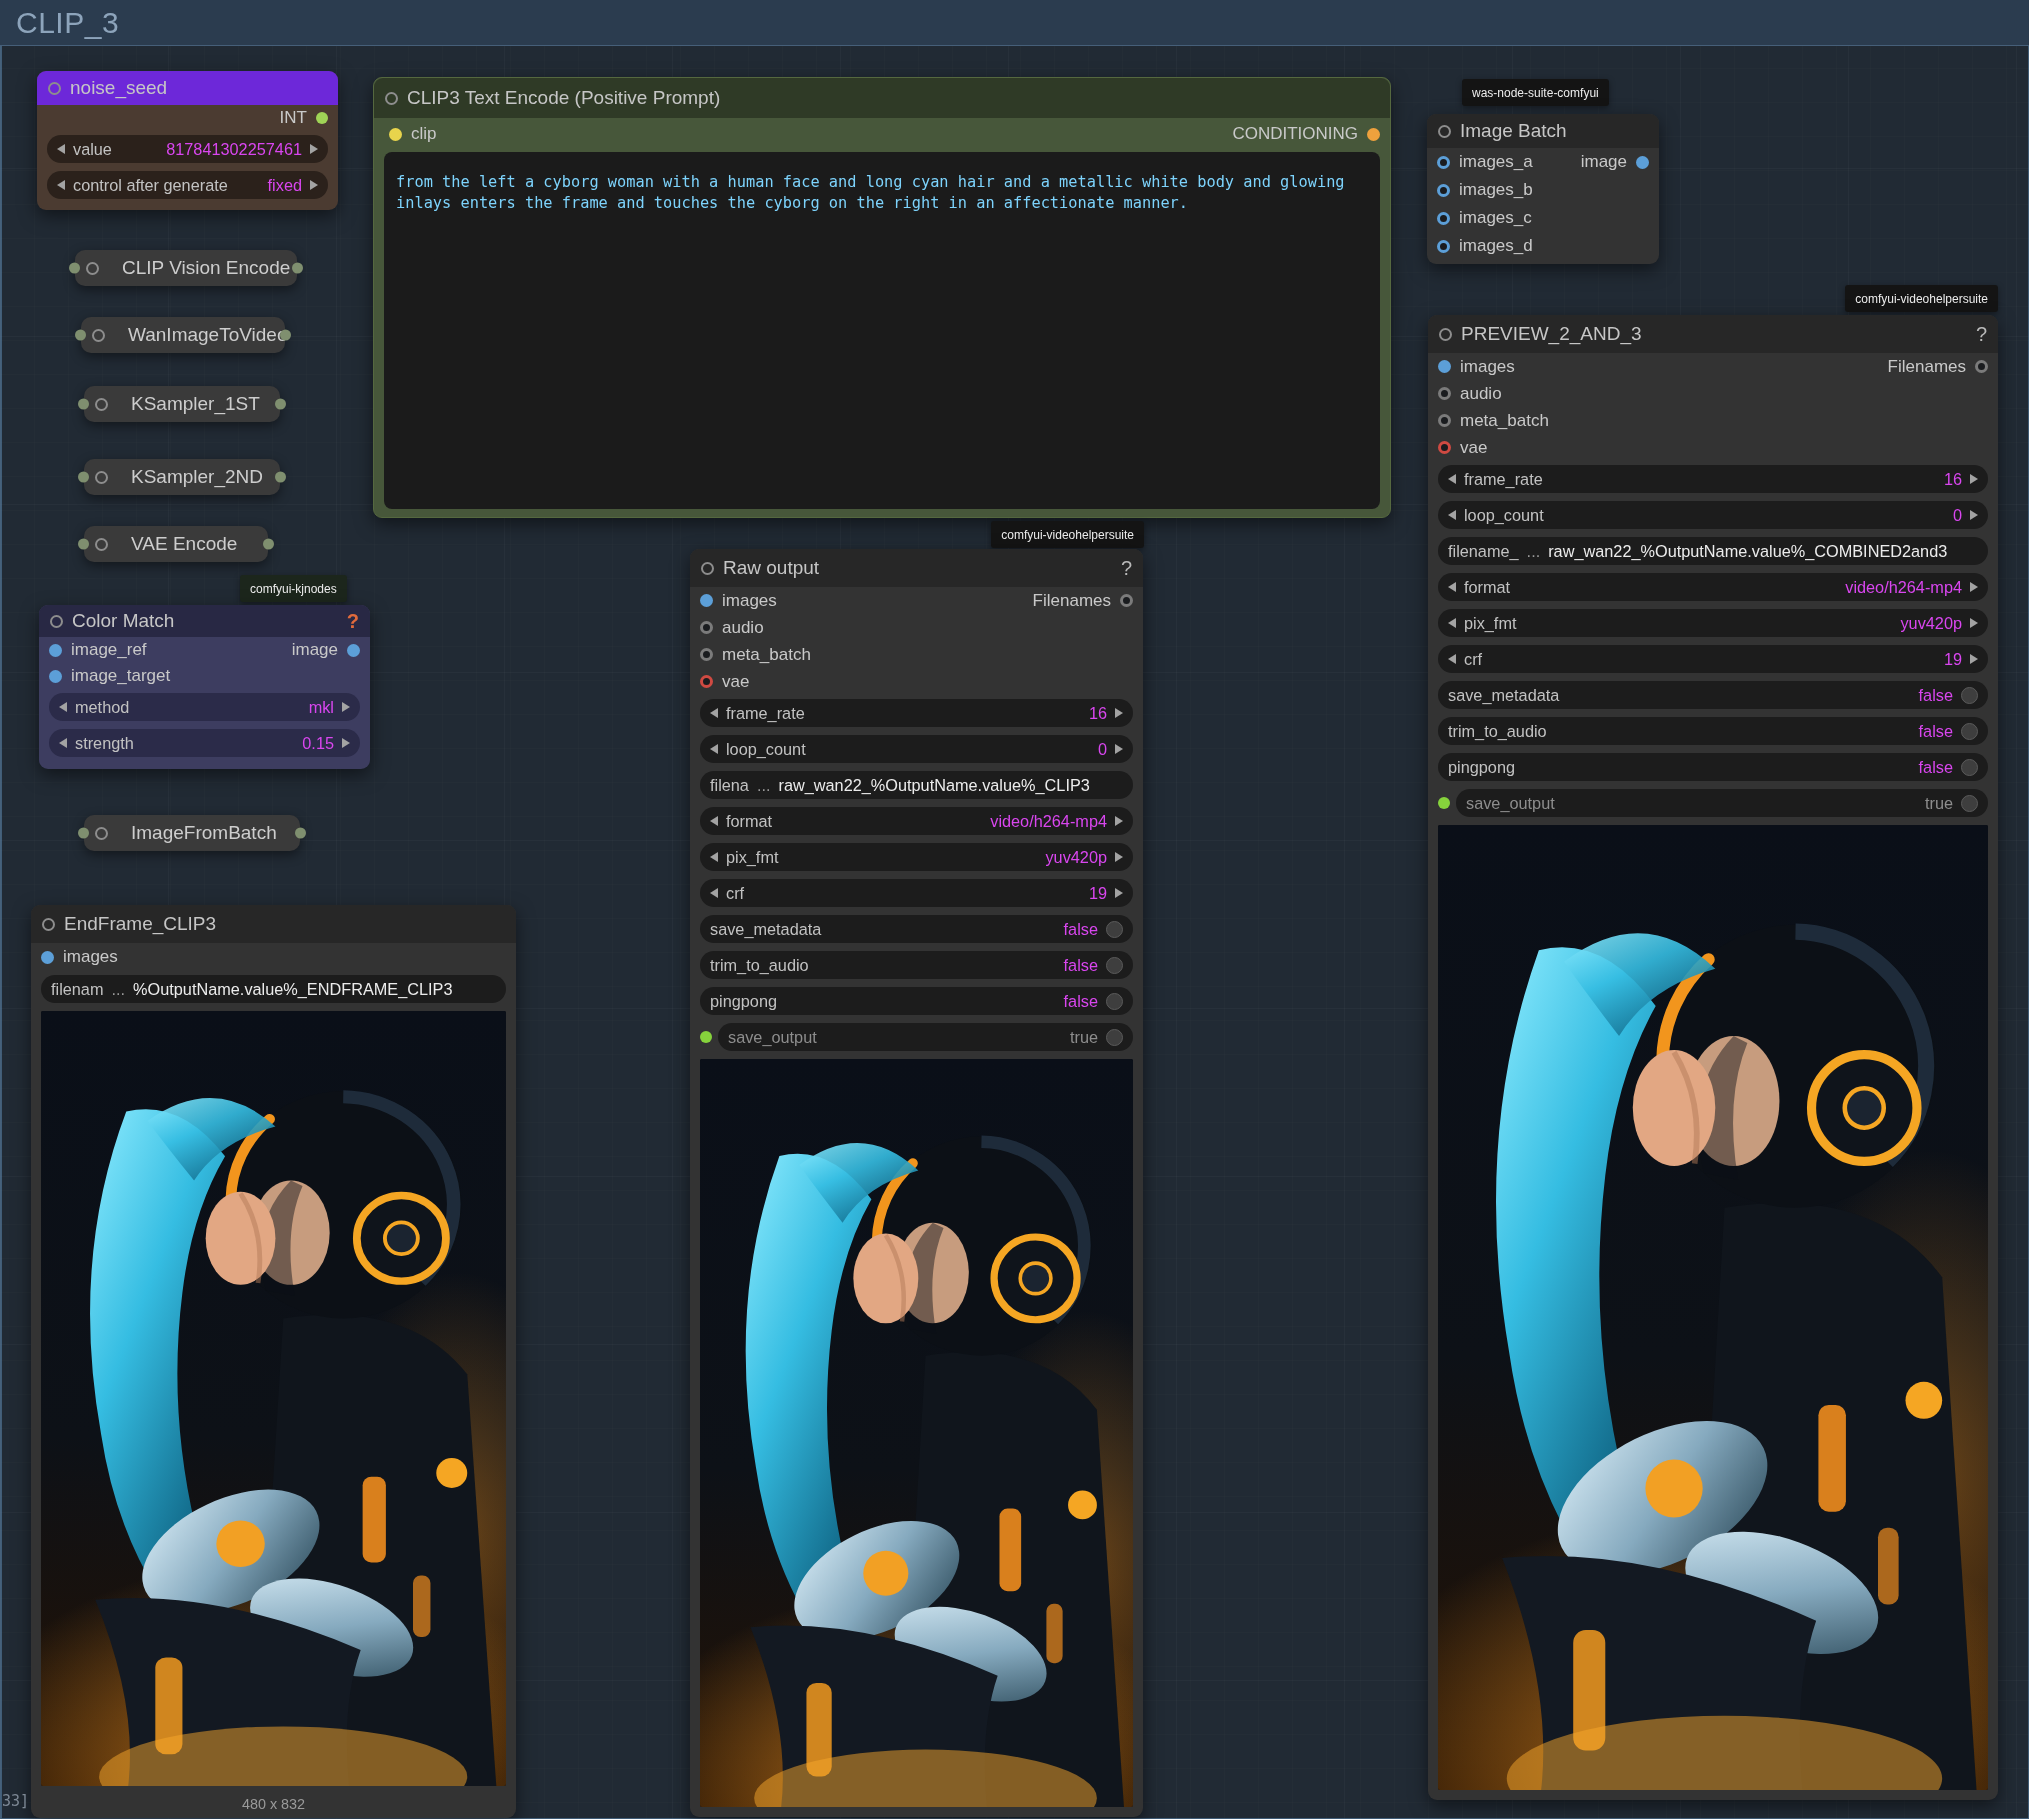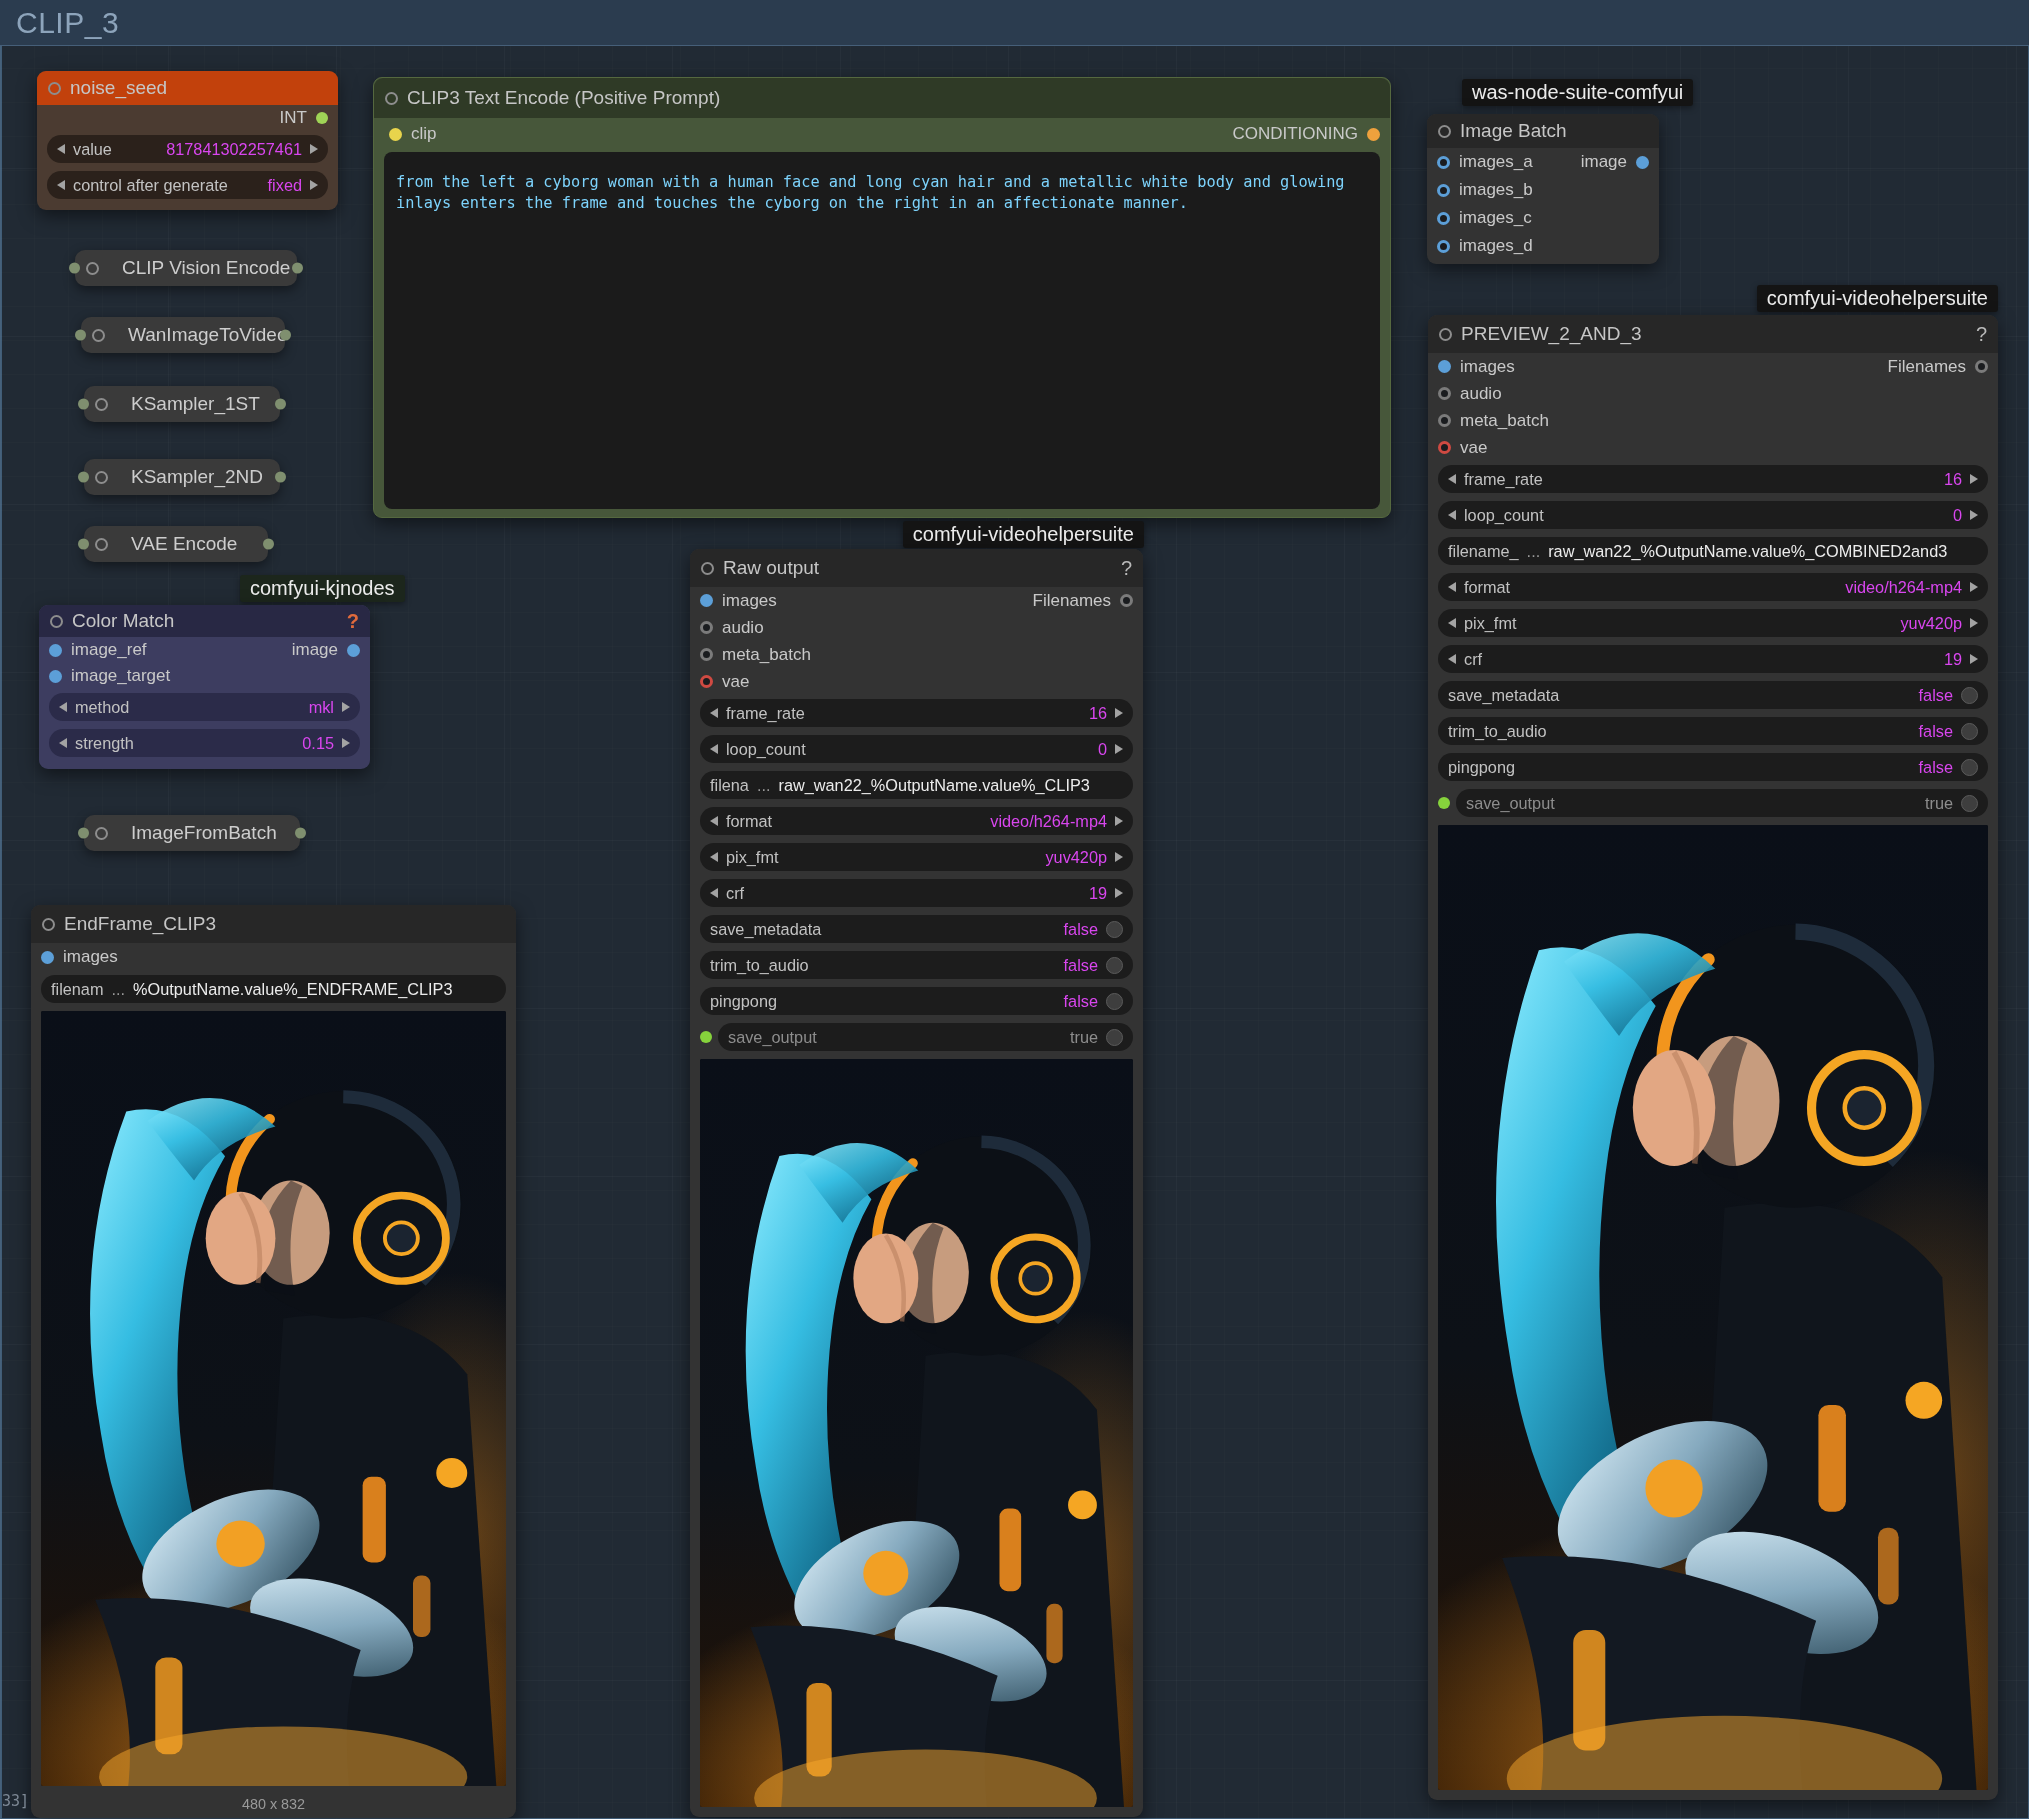--- a/index.html
+++ b/index.html
@@ -21,21 +21,21 @@
   .node{position:absolute;display:flex;flex-direction:column;border-radius:9px;background:#343434;box-shadow:0 6px 18px rgba(0,0,0,0.5);box-sizing:border-box;}
   .nhead{display:flex;align-items:center;gap:9px;padding:0 11px;border-radius:9px 9px 0 0;color:#c6c6c6;font-size:19px;flex:none;}
   .nhead .help{margin-left:auto;color:#b9b9b9;font-size:20px;}
   .nhead .help.warn{color:#e06a3c;font-weight:bold;}
   .hring{width:13px;height:13px;border-radius:50%;border:2px solid #8d8d8d;box-sizing:border-box;flex:none;}
 
   
   .node--std{background:#333333;}
   .node--std .nhead{background:#272727;}
   .node--seed{background:#4b3b31;}
-  .node--seed .nhead{background:#c2410c;}
+  .node--seed .nhead{background:#6d28d9;}
   .node--green{background:#47573a;border:1px solid #55683f;}
   .node--green .nhead{background:#2f3a26;}
   .node--purple{background:#3d3d60;}
   .node--purple .nhead{background:#282844;}
 
   .srow{display:flex;align-items:center;gap:9px;height:27px;padding:0 10px;font-size:17px;color:#c9c9c9;flex:none;}
   .srow .spacer{flex:1;}
   .dot{width:13px;height:13px;border-radius:50%;flex:none;box-sizing:border-box;}
   .d-image{background:#5c9fd8;}
   .d-imagering{background:rgba(10,14,18,0.6);border:3px solid #5c9fd8;}
@@ -64,21 +64,21 @@
 
   .preview-img{flex:1;margin:4px 10px 10px;background:#05070a;overflow:hidden;border-radius:2px;}
   .size-label{flex:none;height:22px;text-align:center;color:#9a9a9a;font-size:14.4px;}
 
   .collapsed-node{position:absolute;height:36px;background:#3a3a3a;border-radius:10px;display:flex;align-items:center;gap:23px;padding:0 11px;box-sizing:border-box;box-shadow:0 4px 12px rgba(0,0,0,0.45);}
   .cn-title{color:#cdcdcd;font-size:19px;white-space:nowrap;}
   .edge-dot{position:absolute;width:11px;height:11px;border-radius:50%;background:#7f8f6f;top:50%;transform:translateY(-50%);}
   .edge-left{left:-6px;}
   .edge-right{right:-6px;}
 
-  .badge{position:absolute;height:27px;display:flex;align-items:center;padding:0 10px;font-size:20px;color:#ececec;background:#141414;border-radius:3px;white-space:nowrap;box-shadow:0 2px 6px rgba(0,0,0,0.4);}
+  .badge{position:absolute;height:27px;display:flex;align-items:center;padding:0 10px;font-size:12px;color:#ececec;background:#141414;border-radius:3px;white-space:nowrap;box-shadow:0 2px 6px rgba(0,0,0,0.4);}
   .badge--green{background:#1c261c;}
 
   #status-text{position:absolute;left:2px;top:1792px;font-family:"DejaVu Sans Mono",monospace;font-size:15px;color:#7d8895;}
 </style>
 </head>
 <body>
 
 <div id="canvas">
 
   <div id="group-frame"></div>

